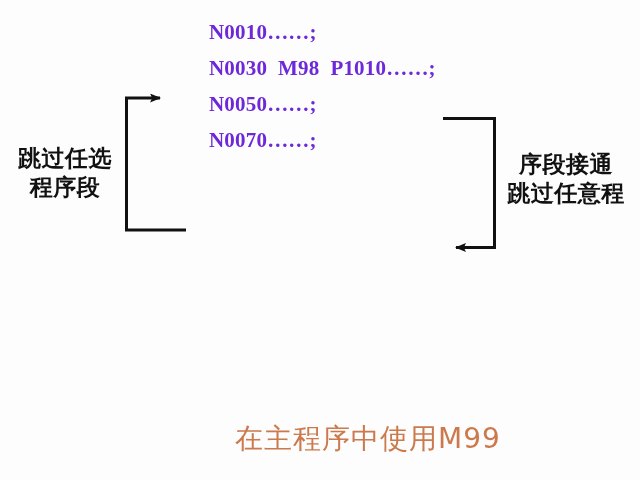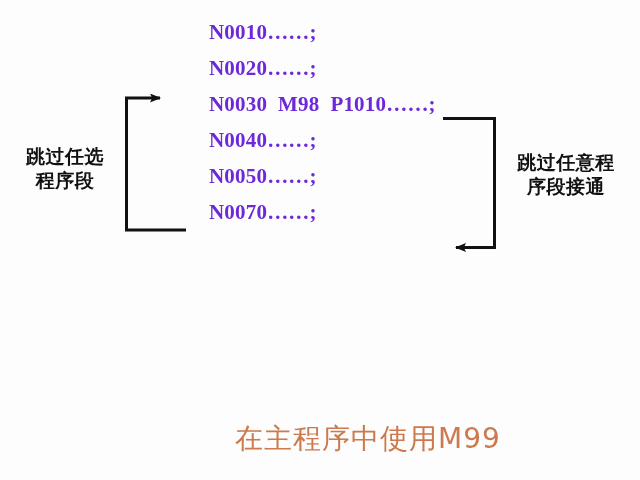--- a/index.html
+++ b/index.html
@@ -37,21 +37,21 @@
     font-weight: 700;
     color: #6d28d9;
     white-space: pre;
     letter-spacing: 0.2px;
   }
 
   
   .cn-label {
     position: absolute;
     font-family: "DejaVu Sans", "Liberation Sans", sans-serif;
-    font-size: 19px;
+    font-size: 23px;
     font-weight: 700;
     color: #111111;
     text-align: center;
     line-height: 1.28;
     letter-spacing: 0.5px;
   }
   #label-left {
     left: 6px;
     top: 144px;
     width: 118px;
@@ -109,32 +109,30 @@
       <path d="M 186 230 L 126.5 230 L 126.5 98 L 160 98" fill="none" stroke="#111111" stroke-width="3" stroke-linecap="butt" stroke-linejoin="miter" marker-end="url(#arrow-right)"></path>
     </g>
 
     <g>
       <path d="M 443 118.5 L 494.5 118.5 L 494.5 247.5 L 456 247.5" fill="none" stroke="#111111" stroke-width="3" stroke-linecap="butt" stroke-linejoin="miter" marker-end="url(#arrow-left)"></path>
     </g>
   </svg>
 
   <div class="code-block">
     <div class="code-line">N0010……;</div>
-    <div class="code-line">N0020……;</div>
     <div class="code-line">N0030  M98  P1010……;</div>
-    <div class="code-line">N0040……;</div>
     <div class="code-line">N0050……;</div>
     <div class="code-line">N0070……;</div>
   </div>
 
   <div class="cn-label" id="label-left">
     <span>跳过任选</span>
     <span>程序段</span>
   </div>
 
   <div class="cn-label" id="label-right">
+    <span>序段接通</span>
     <span>跳过任意程</span>
-    <span>序段接通</span>
   </div>
 
   <div id="caption">在主程序中使用M99</div>
 
 </div>
 
 </body></html>

